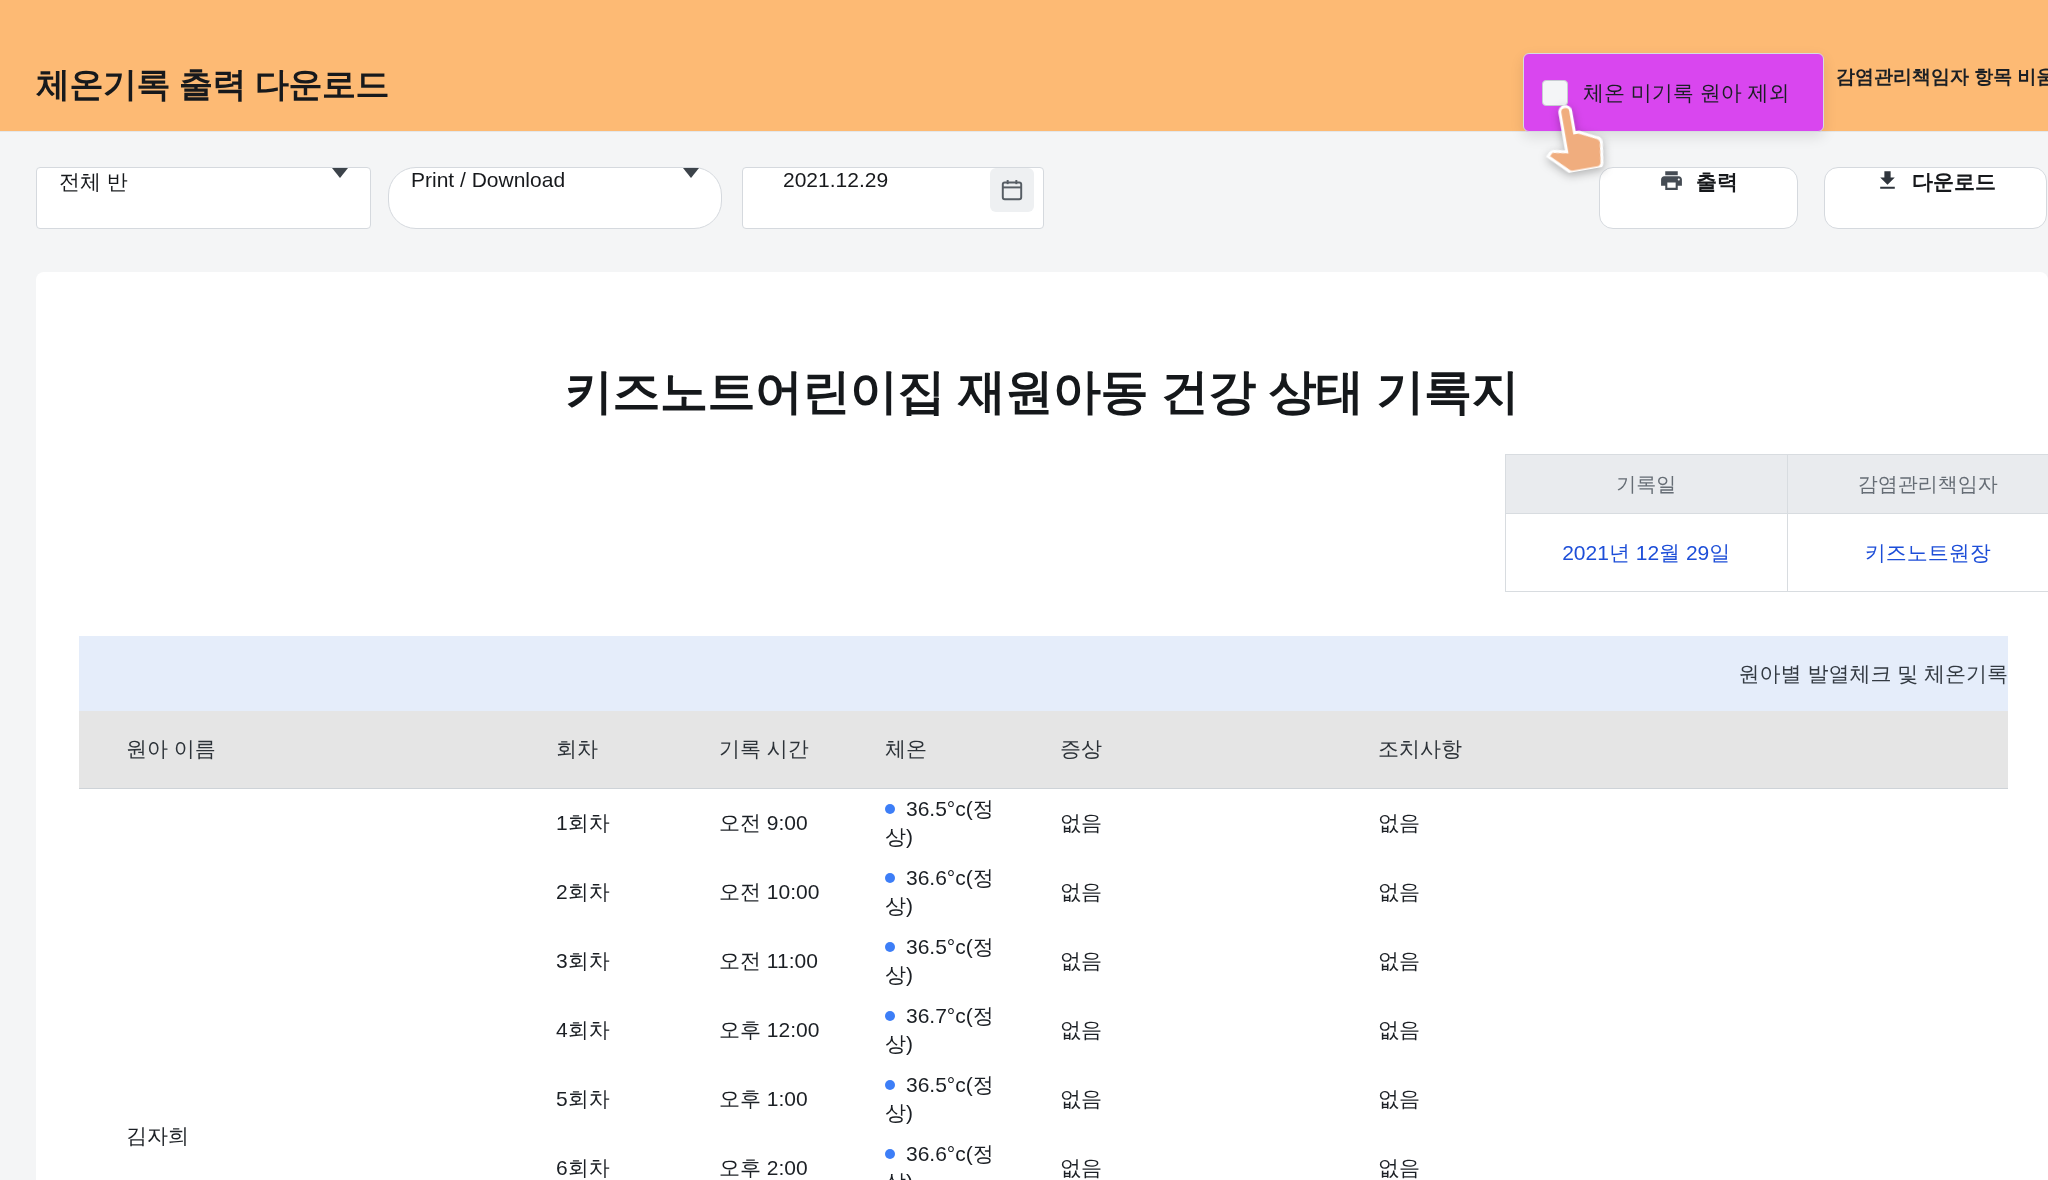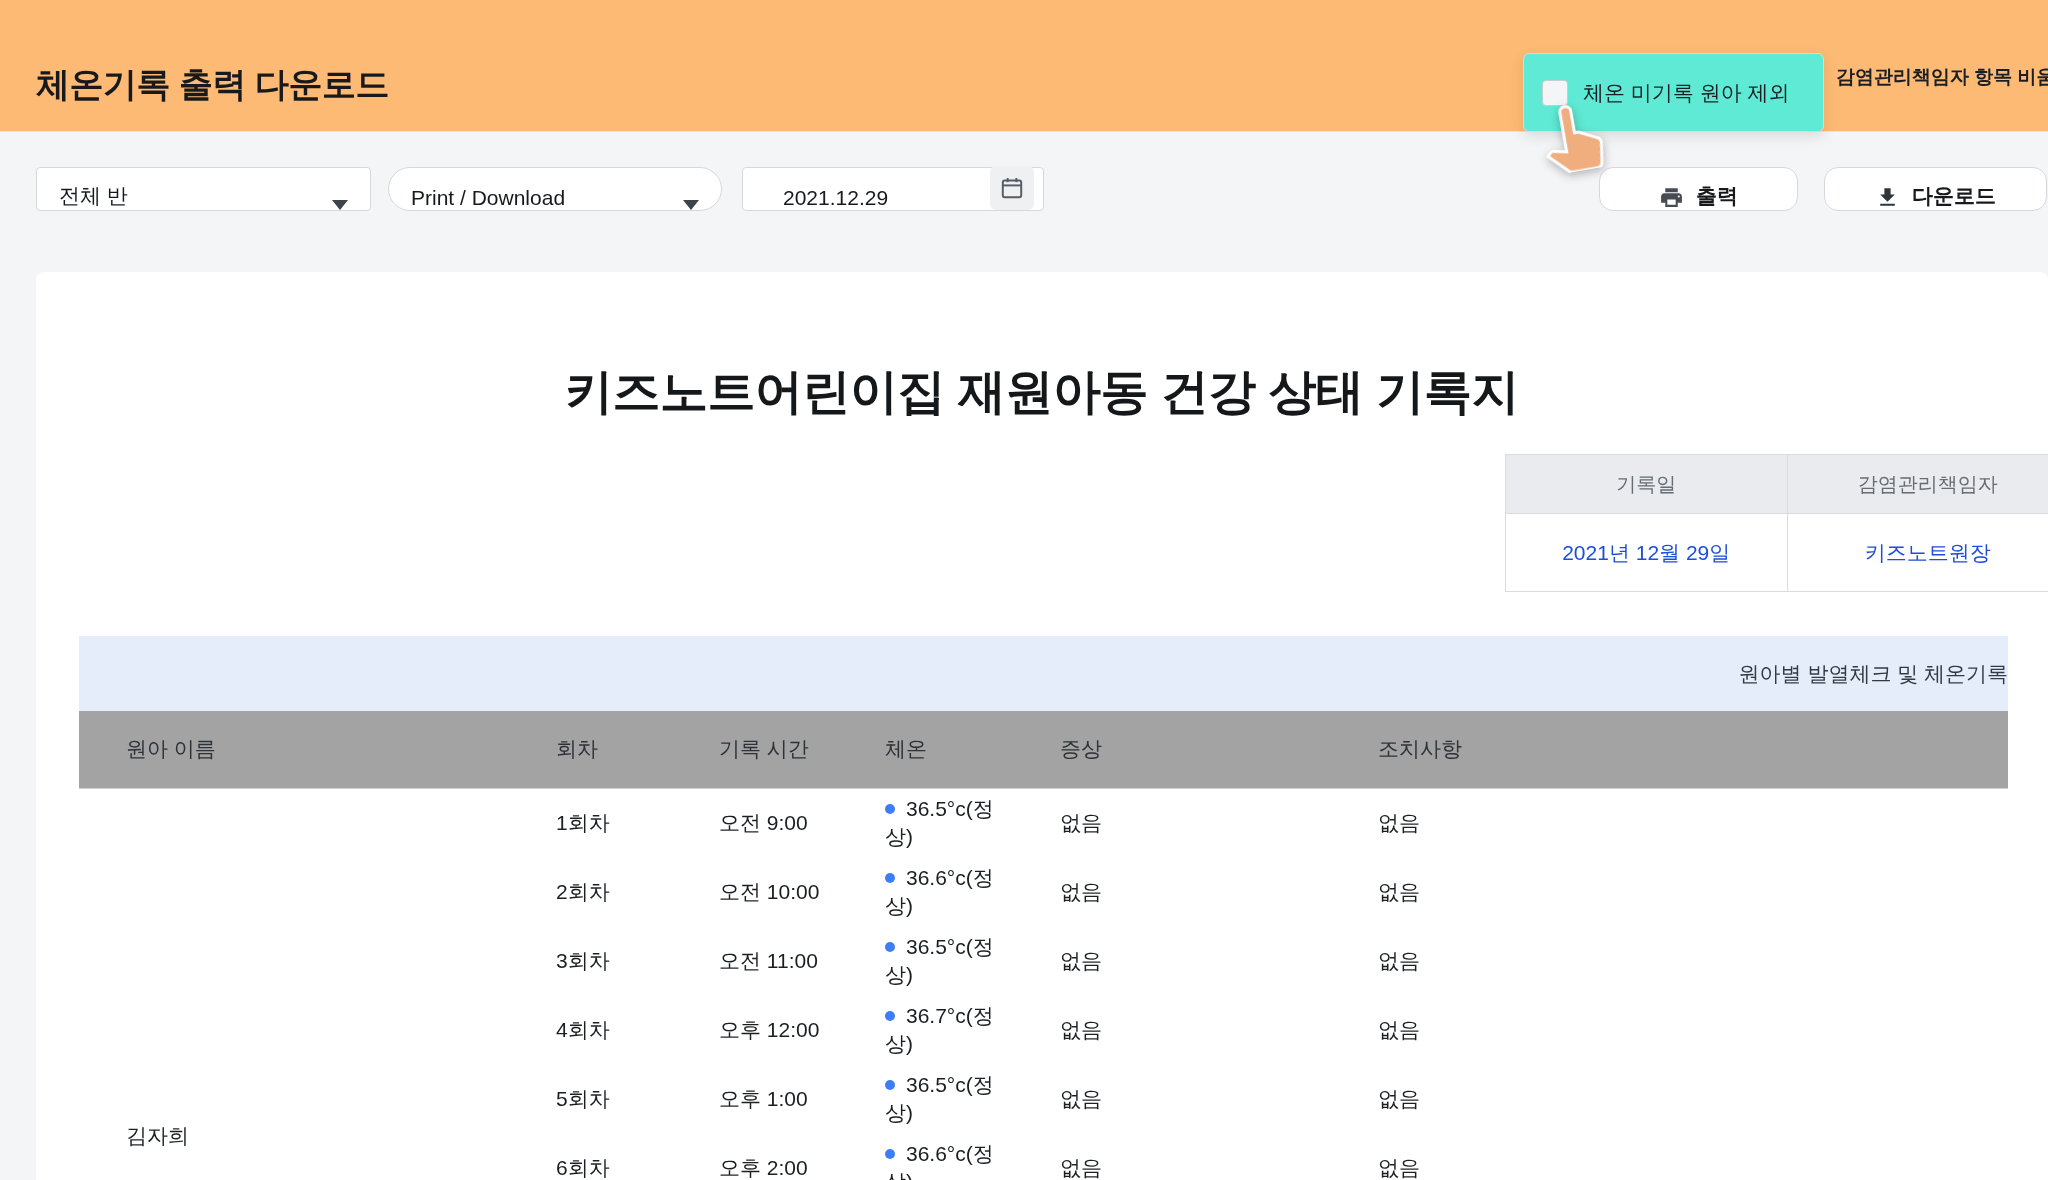--- a/index.html
+++ b/index.html
@@ -17,21 +17,21 @@
     background:#fdba74; border-bottom:1px solid #e4e7ea;
   }
   .page-title {
     position:absolute; left:36px; top:62px;
     font-size:34px; font-weight:700; color:#17191c; letter-spacing:-0.5px;
   }
 
   
   .exclude-tooltip {
     position:absolute; left:1523px; top:53px; width:301px; height:79px;
-    background:#5eead4; border:1px solid #d7dbe0; border-radius:6px;
+    background:#d946ef; border:1px solid #d7dbe0; border-radius:6px;
     box-shadow:0 5px 14px rgba(0,0,0,.10);
     display:flex; align-items:center; gap:15px; padding-left:18px;
     z-index:5; cursor:pointer;
   }
   .checkbox {
     width:26px; height:26px; flex:none;
     border:1px solid #c7ccd2; border-radius:4px; background:#f4f5f7;
   }
   .tooltip-label { font-size:21px; font-weight:500; color:#1b1f24; white-space:nowrap; }
 
@@ -42,23 +42,23 @@
   }
 
   .manager-option {
     position:absolute; left:1836px; top:64px;
     font-size:19px; font-weight:600; color:#1b1f24; white-space:nowrap;
     cursor:pointer;
   }
 
   
   .ctrl {
-    position:absolute; top:167px; height:44px;
+    position:absolute; top:167px; height:62px;
     background:#fff; border:1px solid #d5d9de; border-radius:4px;
-    display:flex; align-items:flex-end;
+    display:flex; align-items:flex-start;
     font-size:21px; color:#17191c;
     font-family:inherit;
   }
   .class-select { left:36px;  width:335px; padding:0 22px; justify-content:space-between; cursor:pointer; }
   .mode-select  { left:388px; width:334px; padding:0 22px; justify-content:space-between; cursor:pointer;border-radius:28px; }
   .select-value { font-weight:500; }
   .chevron {
     width:0; height:0; margin-left:12px;
     border-left:8px solid transparent; border-right:8px solid transparent;
     border-top:10px solid #3c434a;
@@ -98,21 +98,21 @@
   .main-table {
     position:absolute; top:364px; left:43px; width:1929px;
     border-collapse:collapse; table-layout:fixed;
     font-size:21px; color:#1b1f24;
   }
   .main-table .caption {
     height:75px; background:#e5edfa; text-align:right;
     font-size:21px; color:#333a42; font-weight:500;
   }
   .main-table th {
-    height:77px; background:#a3a3a3; border-bottom:1px solid #ced3d8;
+    height:77px; background:#e5e5e5; border-bottom:1px solid #ced3d8;
     text-align:left; padding-left:47px;
     font-weight:500; font-size:21px; color:#2c3238;
   }
   .main-table tbody td { height:69px; padding-left:47px; }
   .name-cell { vertical-align:bottom; padding-bottom:52px; }
   .dot {
     display:inline-block; width:10px; height:10px; border-radius:50%;
     background:#3d7ef7; margin-right:11px; vertical-align:2px;
   }
 </style>

